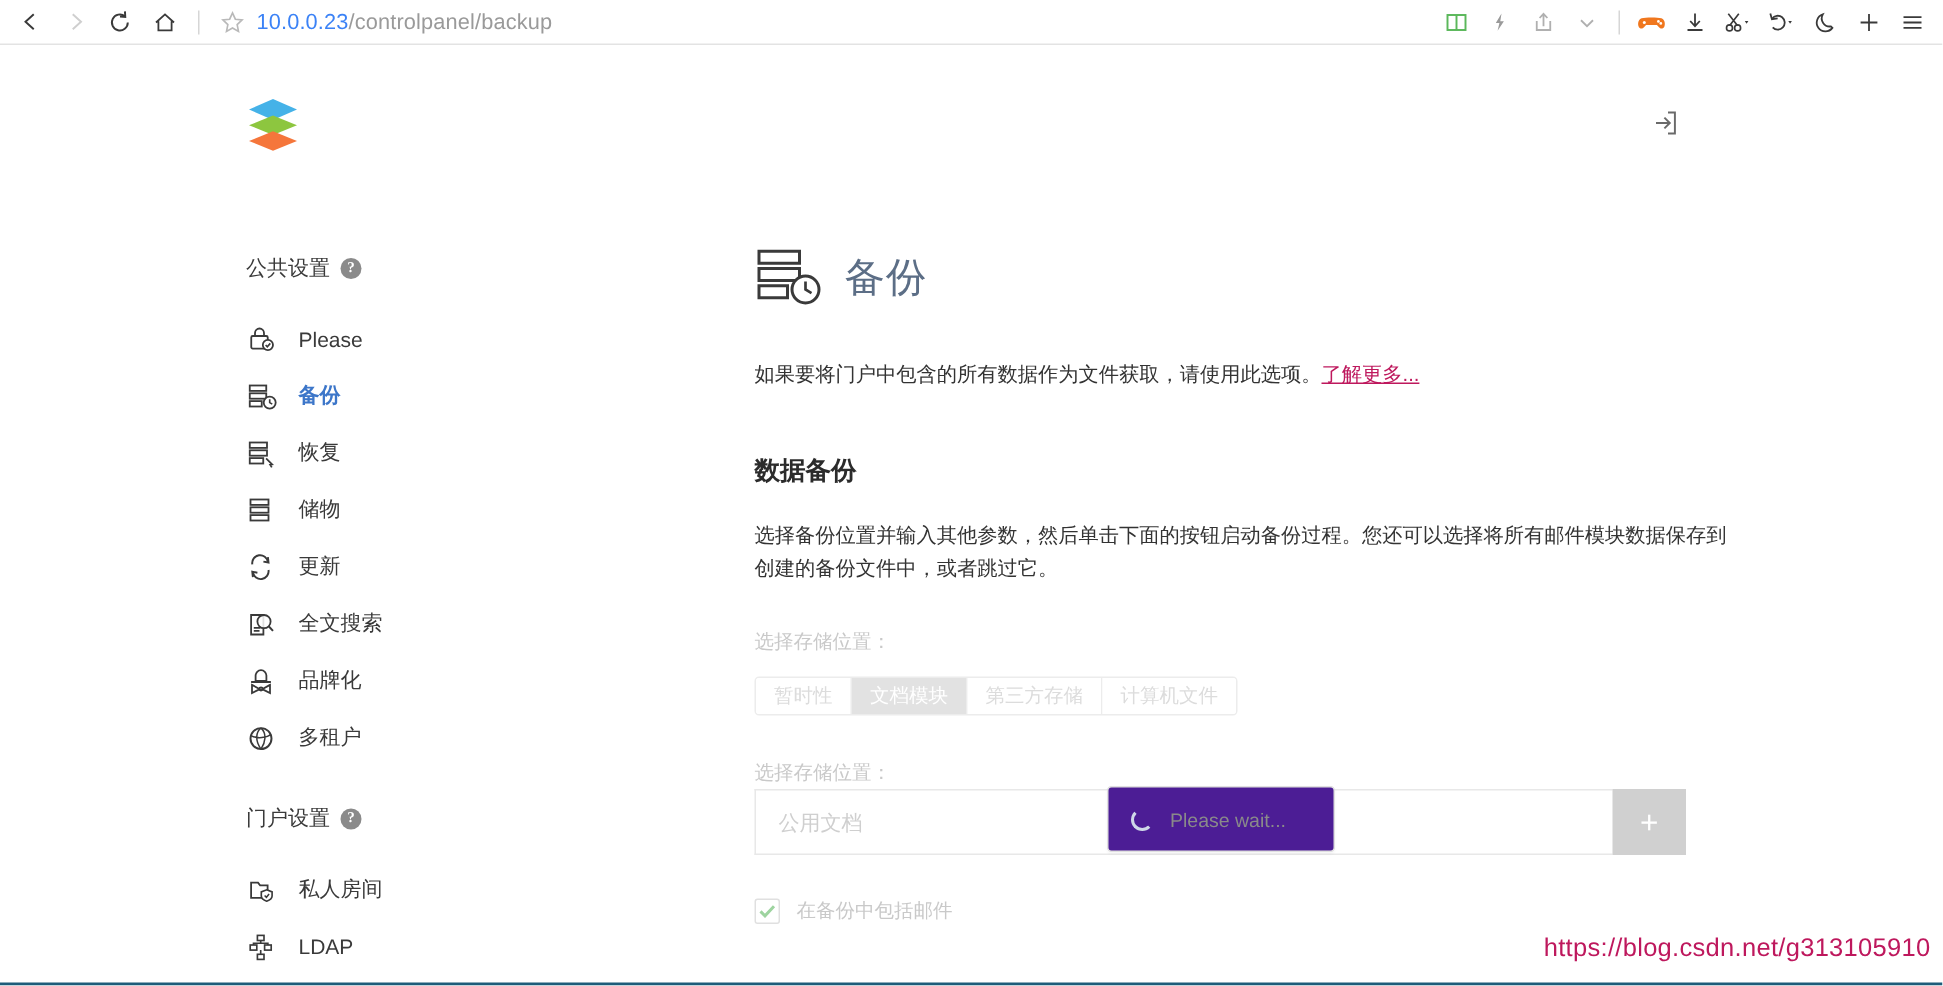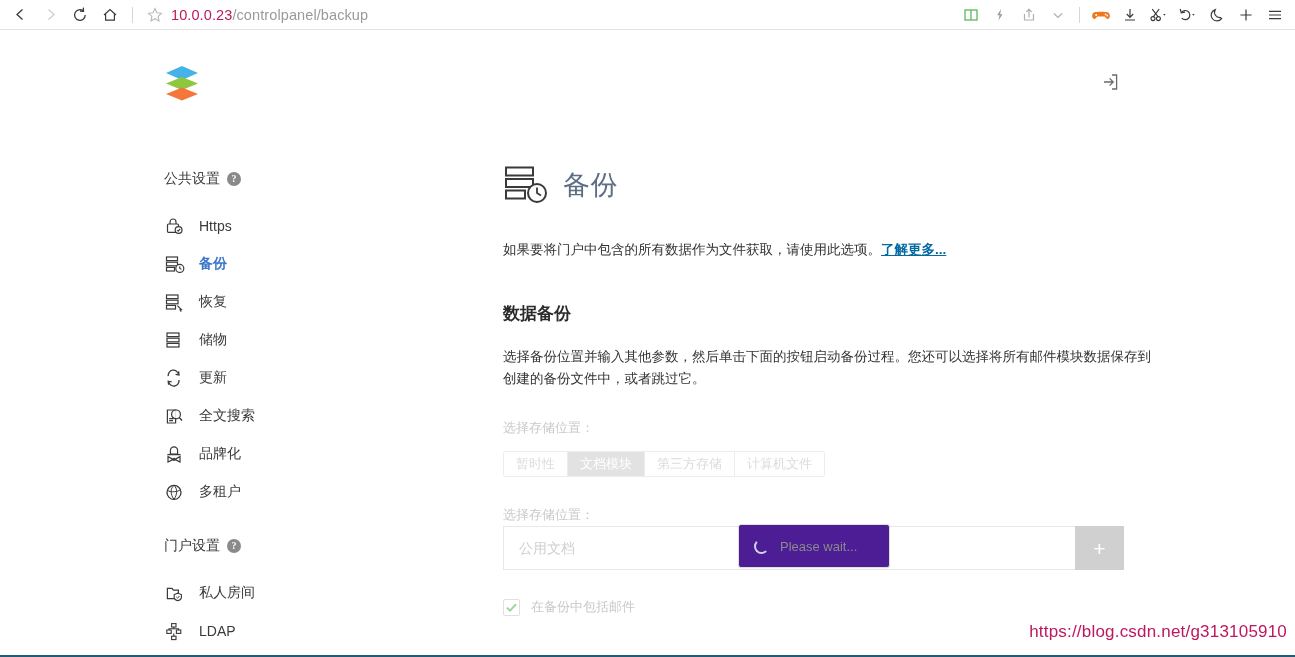--- a/index.html
+++ b/index.html
@@ -27,21 +27,21 @@
   .tb-btn svg { display:block; }
   .tb-sep { width: 1px; height: 16px; background: #d6d6d6; margin: 0 6px; }
   .url-wrap {
     flex: 1; display: flex; align-items: center; height: 26px;
     padding-left: 2px;
   }
   .url-text {
     font-size: 14.5px; color: #9a9a9a; letter-spacing: .1px;
     white-space: nowrap;
   }
-  .url-text .host { color: #be185d; }
+  .url-text .host { color: #3b82f6; }
   .right-group { display: flex; align-items: center; padding-right: 6px; gap: 1px; }
 
   
   .page-wrap { position: relative; width: 1295px; height: 627px; background:#fff; }
 
   .site-header {
     position: absolute; left: 0; top: 0; width: 1295px; height: 92px;
   }
   .logo-block {
     position: absolute; left: 164px; top: 34px;
@@ -109,21 +109,21 @@
   }
   .title-row { display: flex; align-items: center; gap: 12px; }
   .title-ico { width: 48px; height: 42px; flex: 0 0 48px; }
   .page-title {
     font-size: 27px; color: #5c6e86; font-weight: normal; letter-spacing: .5px;
   }
   .intro {
     margin-top: 33px; font-size: 13.5px; color: #333; line-height: 21px;
   }
   .intro .lnk {
-    color: #0369a1; text-decoration: underline; cursor: pointer; font-weight: bold;
+    color: #be185d; text-decoration: underline; cursor: pointer;
   }
   .section-head {
     margin-top: 42px; font-size: 17px; font-weight: bold; color: #2b2b2b;
   }
   .section-desc {
     margin-top: 21px; font-size: 13.5px; color: #333;
     line-height: 22px; width: 648px;
   }
   .field-label {
     margin-top: 29px; font-size: 13px; color: #c9c9c9;
@@ -334,21 +334,21 @@
 
     <div class="side-item">
       <span class="side-ico">
         <svg width="20" height="19" viewBox="0 0 20 19">
           <rect x="2.5" y="7" width="11" height="8.4" rx="1" fill="none" stroke="#3a3a3a" stroke-width="1.2"></rect>
           <path d="M5 7 V5 A3 3 0 0 1 11 5 V7" fill="none" stroke="#3a3a3a" stroke-width="1.2"></path>
           <circle cx="13.6" cy="13" r="3.4" fill="#fff" stroke="#3a3a3a" stroke-width="1.2"></circle>
           <path d="M12.1 13 L13.2 14.2 L15.2 11.9" fill="none" stroke="#3a3a3a" stroke-width="1.1"></path>
         </svg>
       </span>
-      <span class="side-label">Https</span>
+      <span class="side-label">Please</span>
     </div>
 
     <div class="side-item active">
       <span class="side-ico">
         <svg width="21" height="19" viewBox="0 0 21 19">
           <rect x="1.5" y="2" width="11" height="3.6" fill="none" stroke="#3a3a3a" stroke-width="1.2"></rect>
           <rect x="1.5" y="7.2" width="11" height="3.6" fill="none" stroke="#3a3a3a" stroke-width="1.2"></rect>
           <rect x="1.5" y="12.4" width="8" height="3.6" fill="none" stroke="#3a3a3a" stroke-width="1.2"></rect>
           <circle cx="14.8" cy="13.4" r="4" fill="#fff" stroke="#3a3a3a" stroke-width="1.2"></circle>
           <path d="M14.8 11.2 V13.4 L16.5 14.4" fill="none" stroke="#3a3a3a" stroke-width="1.1"></path>

